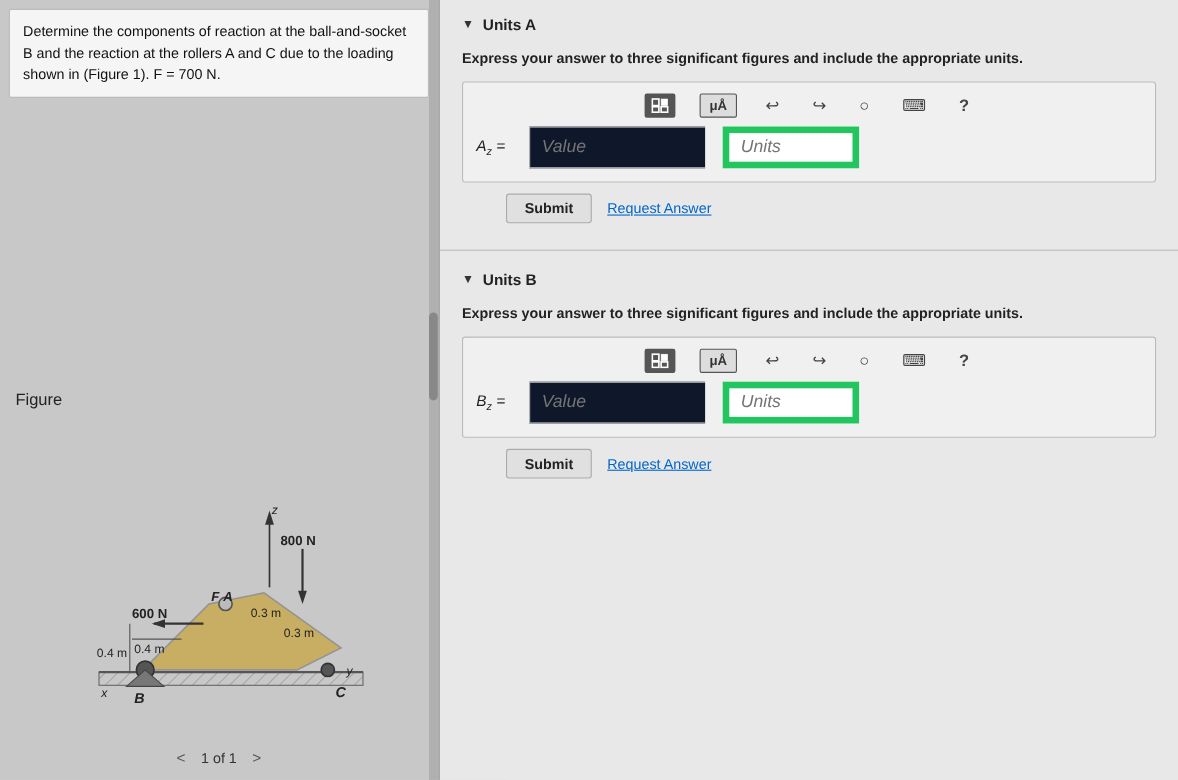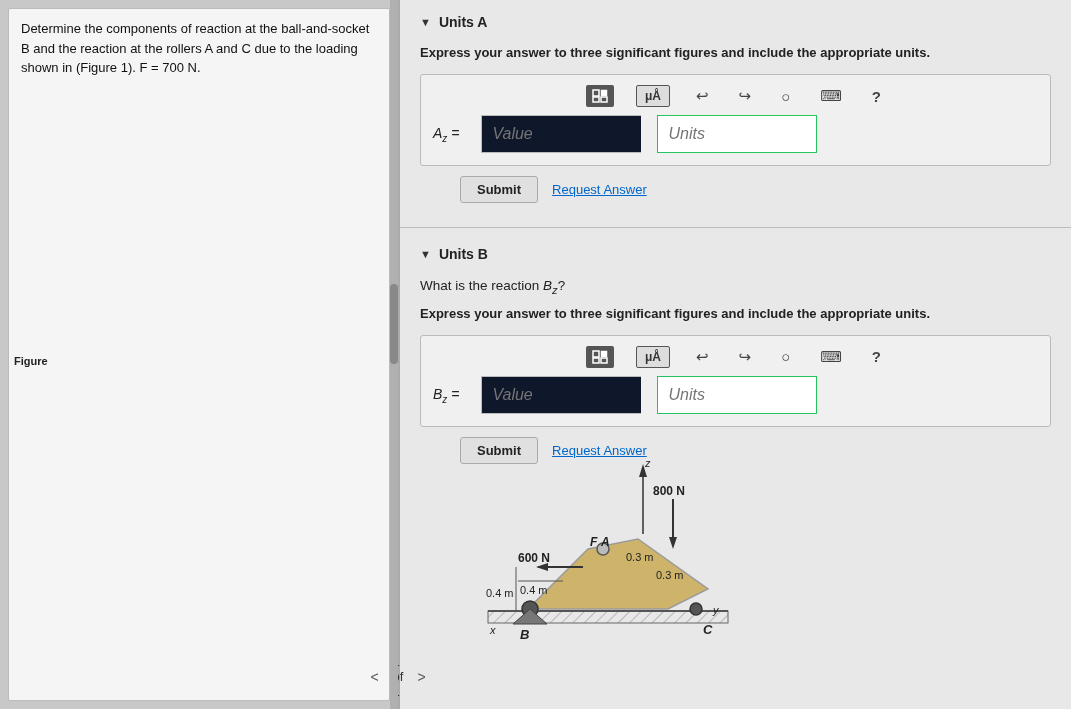--- a/index.html
+++ b/index.html
@@ -12,41 +12,41 @@
       display: flex;
     }
 
     
     .left-panel {
       width: 400px;
       min-width: 400px;
       background: #c8c8c8;
       border-right: 2px solid #aaa;
       display: flex;
-      flex-direction: row;
+      flex-direction: column;
       position: relative;
     }
 
     .problem-text {
       background: #f5f5f5;
       border: 1px solid #bbb;
       padding: 10px 12px;
       font-size: 13px;
       line-height: 1.5;
       color: #111;
       margin: 8px;
       border-radius: 2px;
     }
 
     .figure-label {
       position: absolute;
       left: 14px;
       top: 355px;
-      font-size: 11px;
-      font-weight: bold;
+      font-size: 15px;
+      font-weight: normal;
       color: #222;
     }
 
     .figure-area {
       flex: 1;
       position: relative;
       display: flex;
       align-items: center;
       justify-content: center;
     }
@@ -229,24 +229,24 @@
       height: 38px;
       width: 160px;
       padding: 0 10px;
       font-size: 16px;
       color: #888;
       font-style: italic;
       outline: none;
     }
 
     .units-input {
-      border: 1px solid #22c55e;
+      border: 6px solid #22c55e;
       background: white;
       height: 38px;
-      width: 160px;
+      width: 124px;
       padding: 0 10px;
       font-size: 16px;
       color: #888;
       font-style: italic;
       outline: none;
     }
 
     
     .submit-row {
       display: flex;
@@ -410,23 +410,20 @@
   </div>
 
   <div class="divider"></div>
 
   <div class="part-section">
     <div class="part-header">
       <span class="part-arrow">▼</span>
       <span class="part-title">Units B</span>
     </div>
 
-    <div class="question-text">
-      What is the reaction <span class="math-var">B<sub>z</sub></span>?
-    </div>
 
     <div class="instruction-text">Express your answer to three significant figures and include the appropriate units.</div>
 
     <div class="answer-container">
 
       <div class="toolbar">
         <button class="toolbar-btn">
           <svg width="16" height="14" viewBox="0 0 16 14">
             <rect x="1" y="1" width="6" height="6" fill="none" stroke="white" stroke-width="1.5"></rect>
             <rect x="9" y="1" width="6" height="6" fill="white" stroke="white" stroke-width="0.5"></rect>

